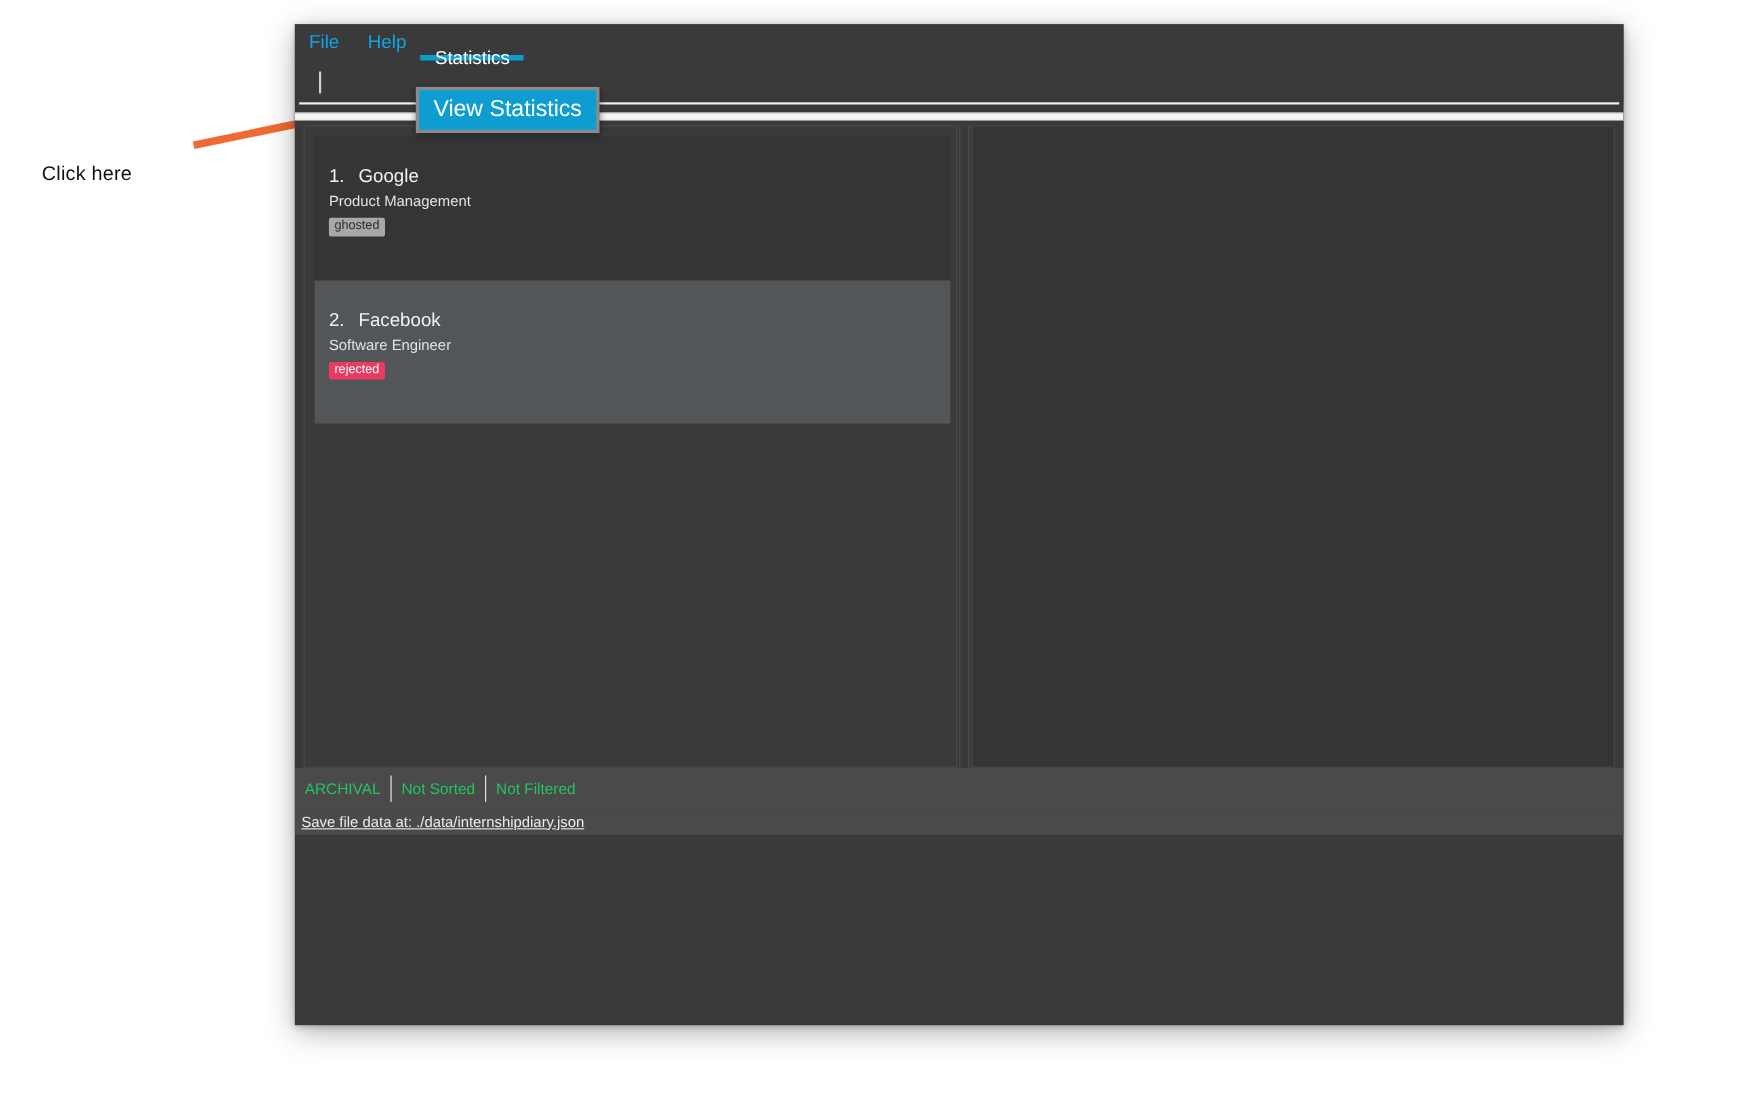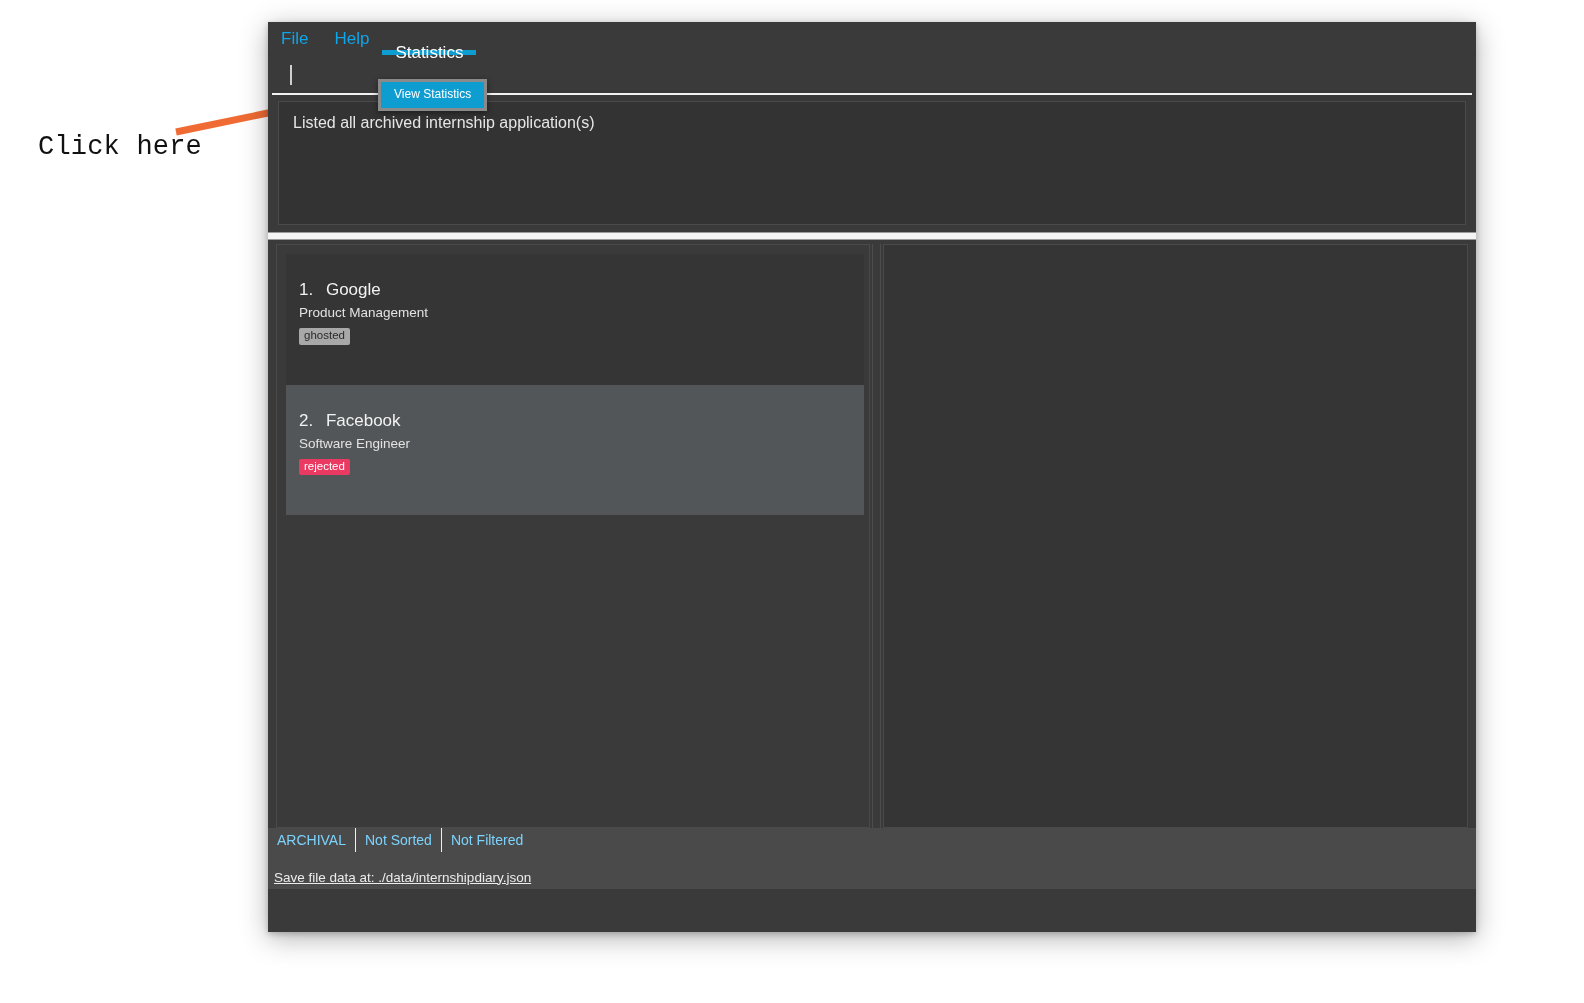--- a/index.html
+++ b/index.html
@@ -16,23 +16,23 @@
     position: relative;
     width: 1584px;
     height: 1003px;
     background: #ffffff;
   }
 
   
   .annotation-label {
     position: absolute;
     left: 38px;
-    top: 132px;
-    font-family: Liberation Mono, monospace;
-    font-size: 27px;
+    top: 148px;
+    font-family: Liberation Sans, sans-serif;
+    font-size: 18px;
     color: #111111;
     letter-spacing: 0.2px;
     white-space: nowrap;
   }
   .annotation-arrow {
     position: absolute;
     left: 170px;
     top: 80px;
     width: 240px;
     height: 60px;
@@ -122,21 +122,21 @@
     left: 110px;
     top: 57px;
     background: #8a8a8a;
     padding: 3px;
     z-index: 60;
     box-shadow: 0 2px 6px rgba(0,0,0,0.45);
   }
   .dropdown-item {
     background: #0e9dd1;
     color: #ffffff;
-    font-size: 12px;
+    font-size: 21px;
     padding: 5px 13px 7px 13px;
     white-space: nowrap;
     font-family: "Liberation Sans", sans-serif;
   }
 
   
   .cmd-row {
     position: relative;
     height: 40px;
     background: #3a3a3a;
@@ -258,23 +258,23 @@
     line-height: 1;
   }
   .badge.ghosted  { background: #a8a8a8; color: #2b2b2b; }
   .badge.rejected { background: #ea3a62; color: #ffffff; }
 
   
   .statusbar-mode {
     height: 37px;
     background: #4a4a4a;
     display: flex;
-    align-items: flex-start;
+    align-items: center;
     font-size: 14px;
-    color: #7dd3fc;
+    color: #22c55e;
     font-family: "Liberation Sans", sans-serif;
   }
   .sb-seg {
     padding: 0 9px;
     height: 24px;
     display: flex;
     align-items: center;
     border-right: 1px solid #f0f0f0;
   }
   .sb-seg:last-child { border-right: none; }
@@ -331,25 +331,20 @@
       <div class="dropdown-item">View Statistics</div>
     </div>
 
     <div class="cmd-row">
       <div class="cmd-input">
         <span class="caret"></span>
       </div>
       <div class="cmd-underline"></div>
     </div>
 
-    <div class="message-wrap">
-      <div class="message-panel">
-        <div class="message-text">Listed all archived internship application(s)</div>
-      </div>
-    </div>
 
     <div class="splitter-h"></div>
 
     <div class="panes">
       <div class="pane-left">
 
         <div class="card normal">
           <div class="card-title">
             <span class="idx">1.</span>
             <span>Google</span>

